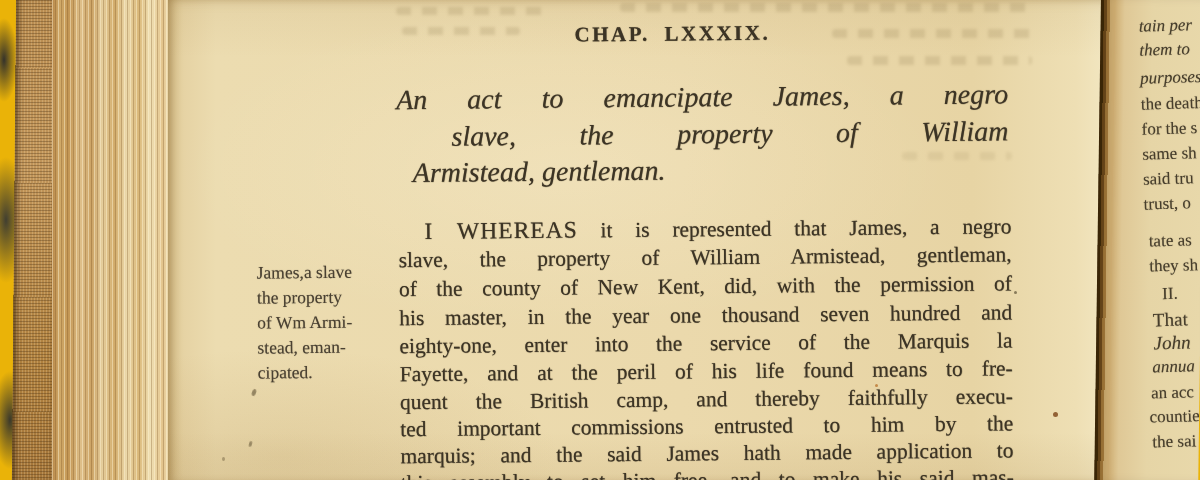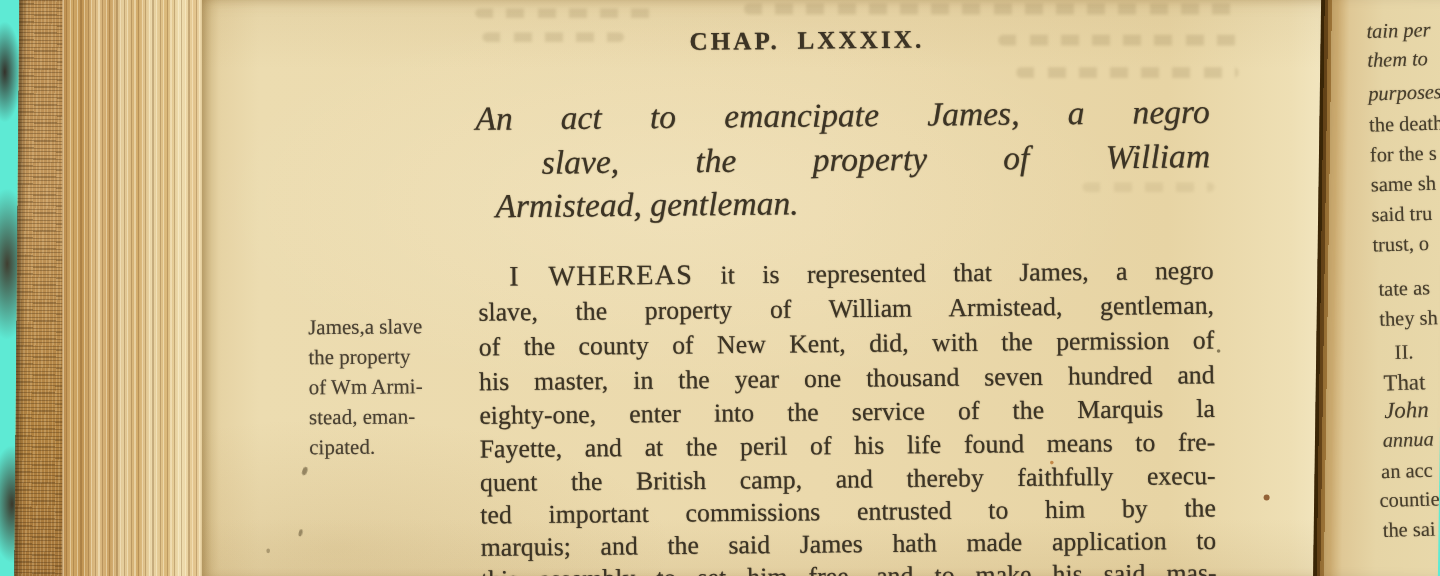--- a/index.html
+++ b/index.html
@@ -1,18 +1,18 @@
 <!DOCTYPE html>
 <html><head>
 <meta charset="utf-8">
 <style>
   html,body{margin:0;padding:0;background:#111;}
   .scene{
     position:relative;width:1200px;height:480px;overflow:hidden;
-    background:#5eead4;
+    background:#eab308;
     font-family:"Liberation Serif","DejaVu Serif",serif;
   }
   
   .backdrop{
     position:absolute;left:0;top:0;width:26px;height:100%;
     background:
       radial-gradient(30px 90px at 6px 220px, #403e30, transparent 70%),
       radial-gradient(26px 70px at 10px 420px, #3a382b, transparent 70%),
       radial-gradient(20px 60px at 4px 60px, #34322a, transparent 70%);
   }

